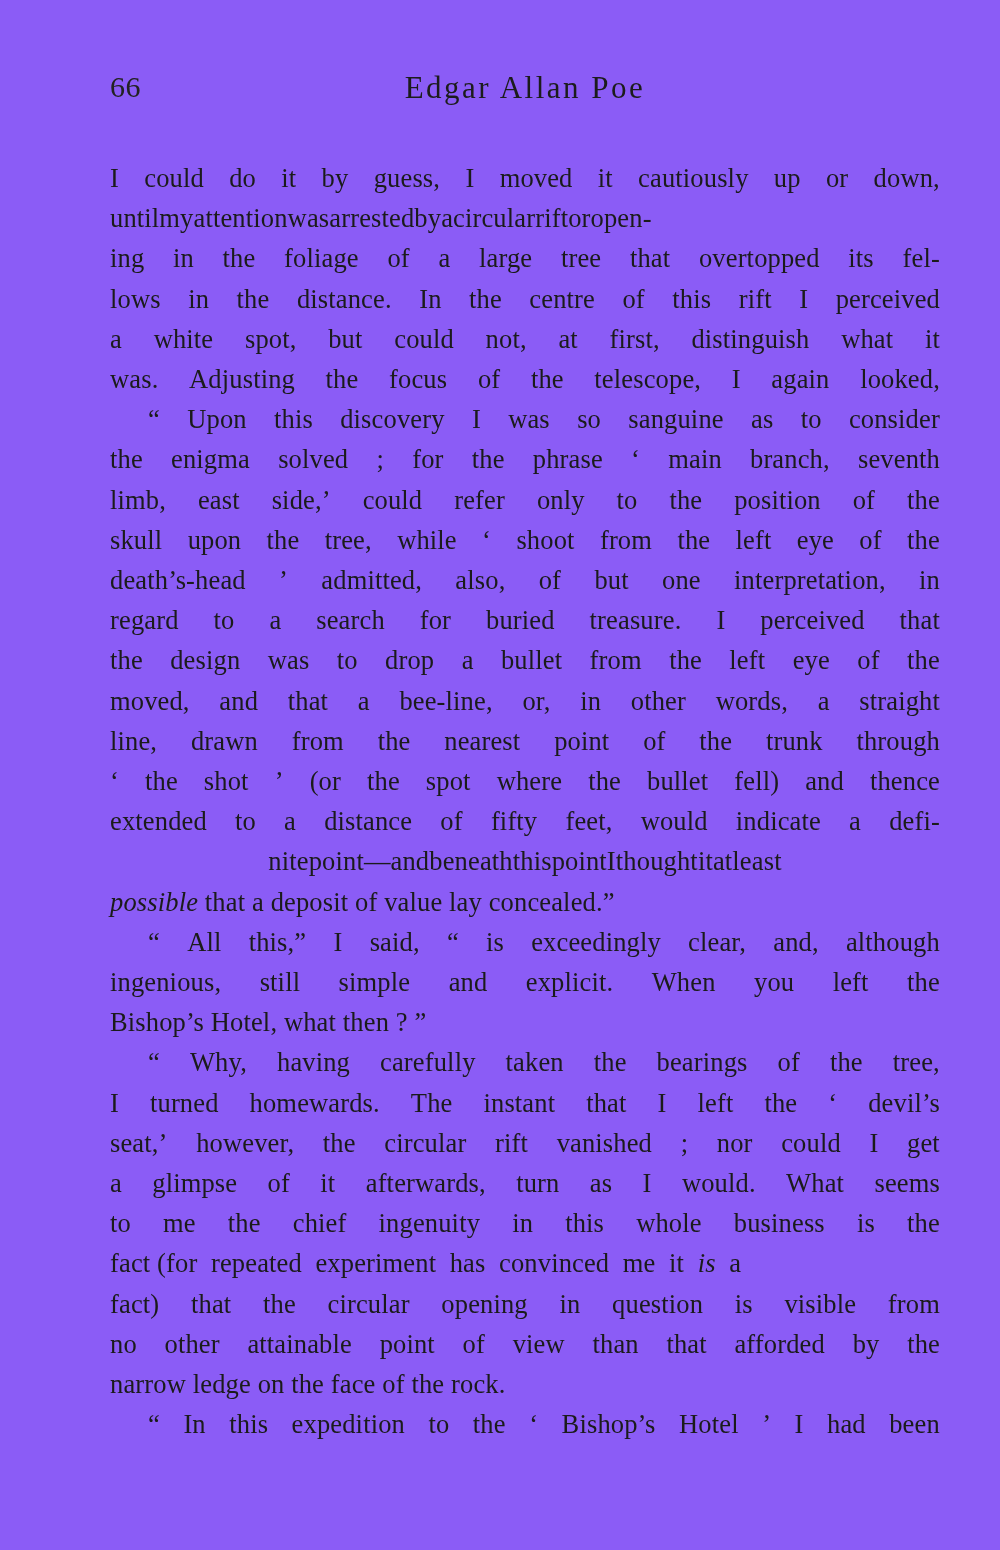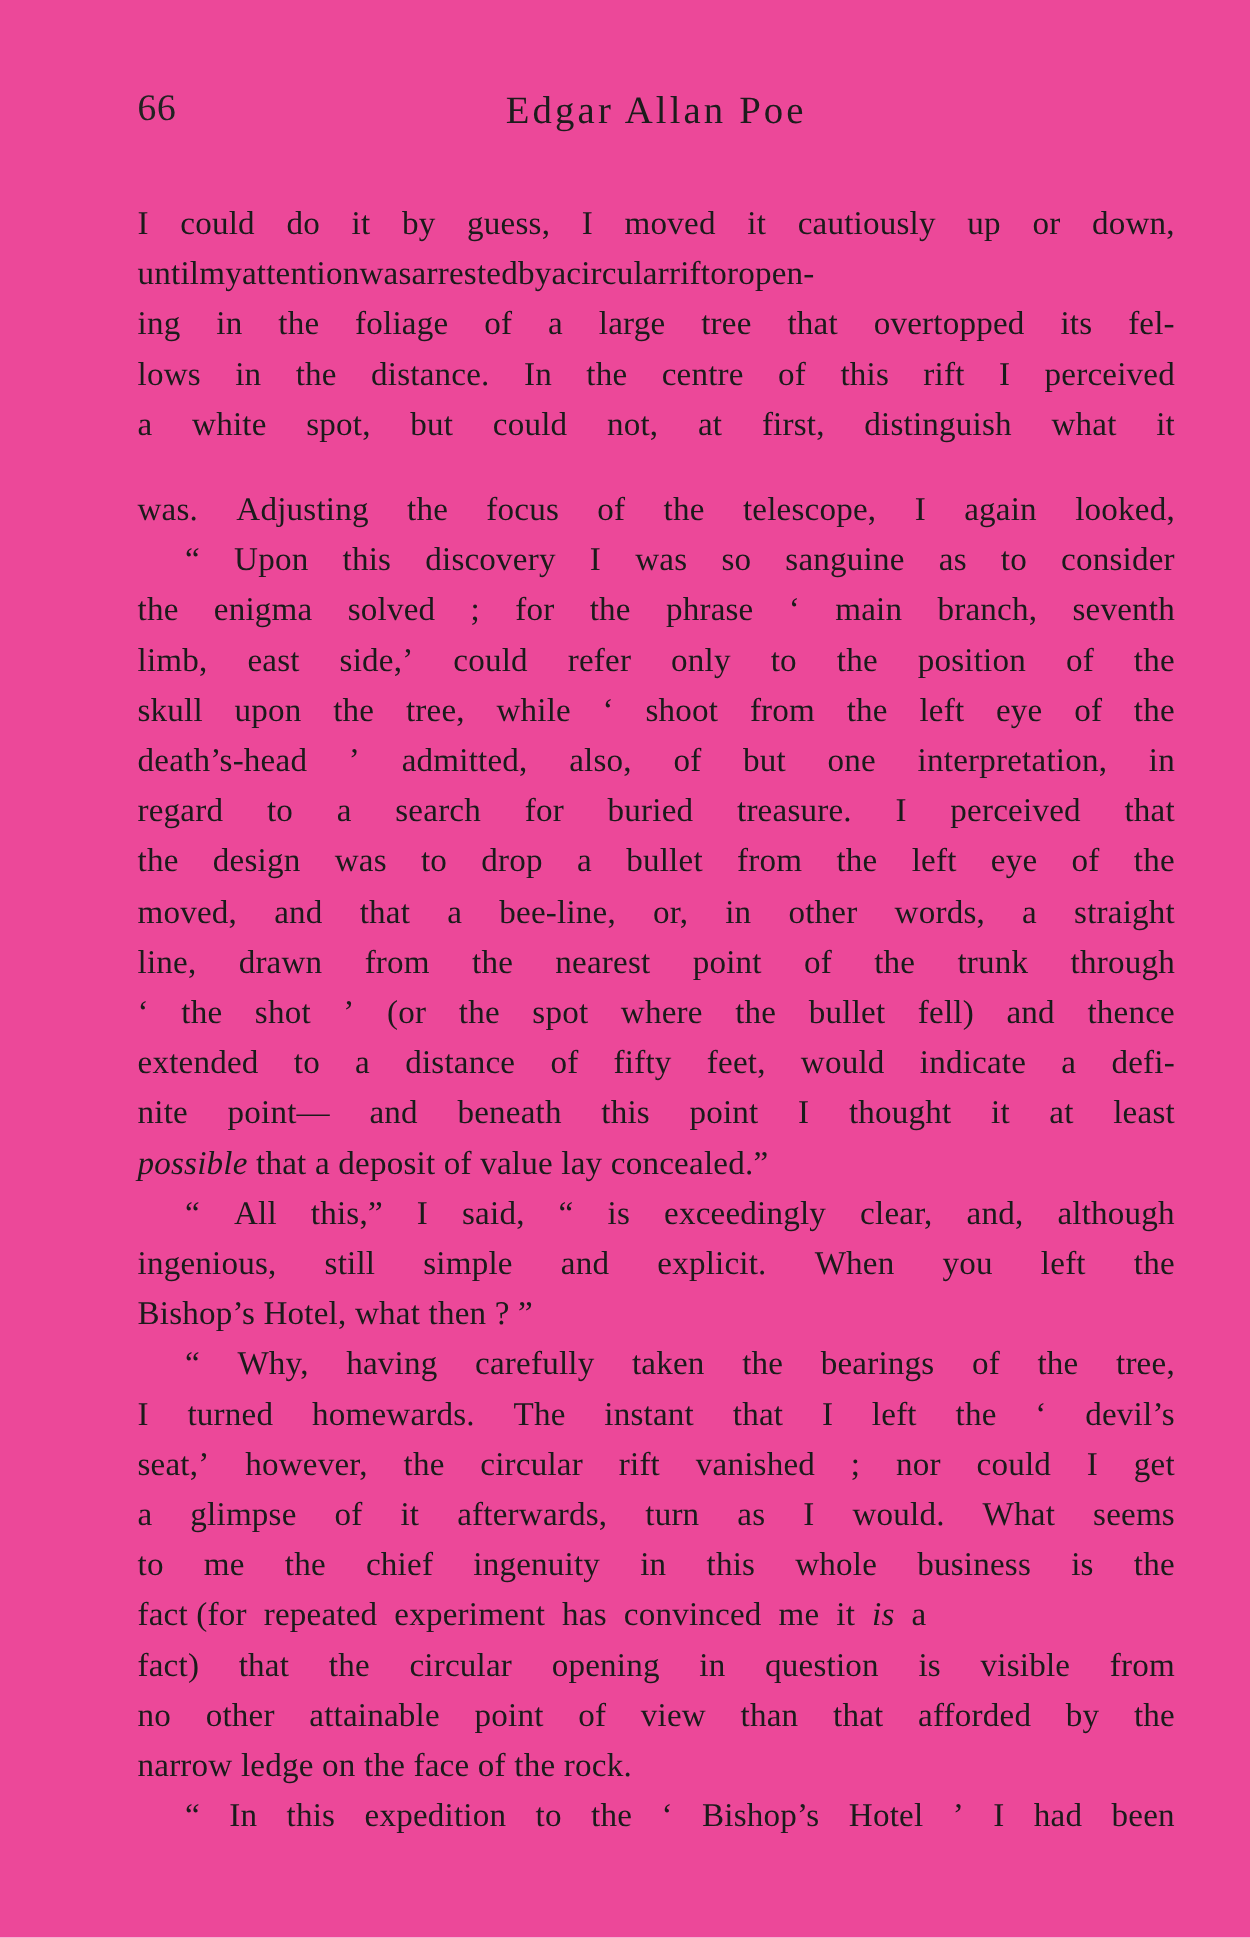--- a/index.html
+++ b/index.html
@@ -13,21 +13,21 @@
     position: relative;
     font-family: "Liberation Serif", serif;
     color: #1a1a1a;
   }
   .page {
     position: absolute;
     left: 0;
     top: 0;
     width: 1000px;
     height: 1550px;
-    background: #ec4899;
+    background: #8b5cf6;
     overflow: hidden;
   }
   .header {
     position: absolute;
     left: 110px;
     top: 70px;
     width: 830px;
     height: 48px;
   }
   .folio {
@@ -168,21 +168,21 @@
             <span>could</span>
             <span>not,</span>
             <span>at</span>
             <span>first,</span>
             <span>distinguish</span>
             <span>what</span>
             <span>it</span>
           </span>
         </span>
       <span class="line justify-line">
-          <span style="display: flex; flex: 1 1 0%; justify-content: space-between; margin-top: 28px;">
+          <span style="display: flex; flex: 1 1 0%; justify-content: space-between;">
             <span>was.</span>
             <span>Adjusting</span>
             <span>the</span>
             <span>focus</span>
             <span>of</span>
             <span>the</span>
             <span>telescope,</span>
             <span>I</span>
             <span>again</span>
             <span>looked,</span>
@@ -353,21 +353,21 @@
             <span>of</span>
             <span>fifty</span>
             <span>feet,</span>
             <span>would</span>
             <span>indicate</span>
             <span>a</span>
             <span>defi-</span>
           </span>
         </span>
       <span class="line justify-line">
-          <span style="display: flex; flex: 1 1 0%; justify-content: space-between;">
+          <span style="display: flex; flex: 1 1 0%; justify-content: center;">
             <span>nite</span>
             <span>point—</span>
             <span>and</span>
             <span>beneath</span>
             <span>this</span>
             <span>point</span>
             <span>I</span>
             <span>thought</span>
             <span>it</span>
             <span>at</span>

